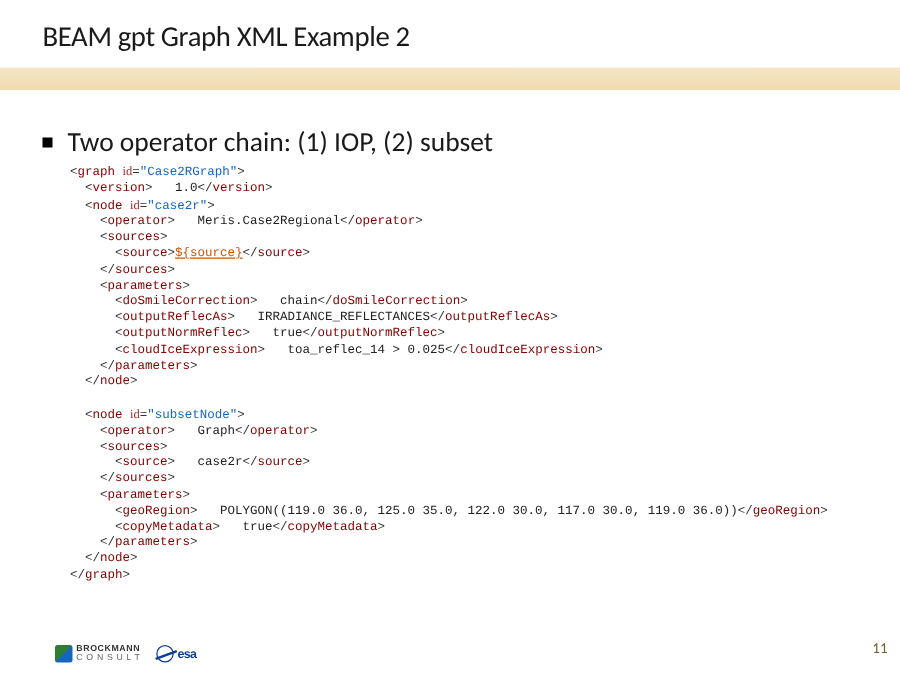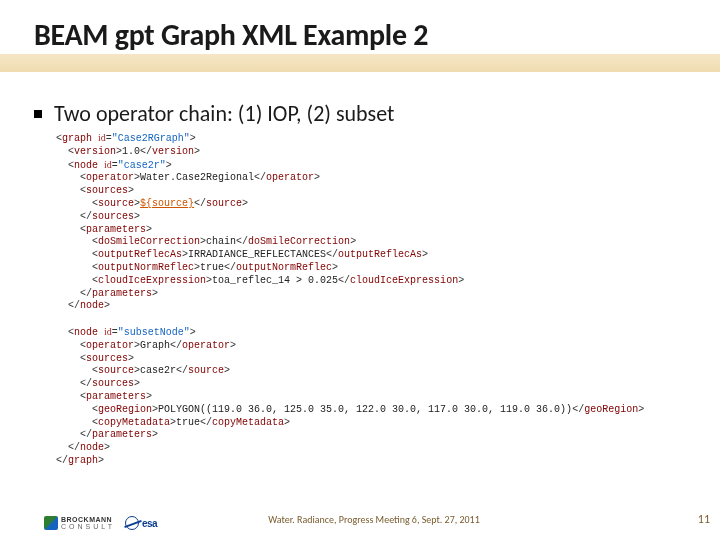--- a/index.html
+++ b/index.html
@@ -16,22 +16,22 @@
     top: 54px;
     left: 0;
     width: 100%;
     height: 18px;
     background: linear-gradient(#f6e6c6, #f0dcb0);
   }
   .title {
     position: absolute;
     top: 16px;
     left: 34px;
-    font-size: 30px;
-    font-weight: 700;
+    font-size: 23px;
+    font-weight: 400;
     color: #1a1a1a;
     letter-spacing: -0.3px;
   }
   .bullet-row {
     position: absolute;
     top: 100px;
     left: 34px;
     display: flex;
     align-items: baseline;
     gap: 12px;
@@ -56,21 +56,21 @@
     background: #fff;
     font-family: "Consolas", "Courier New", monospace;
     font-size: 10px;
     line-height: 1.28;
     color: #333;
     white-space: pre;
   }
   .tag-name   { color: #800000; }
   .attr-name  { color: #a52a2a; font-family: Liberation Serif, serif; }
   .attr-value { color: #1565c0; }
-  .inner-text { color: #222; }
+  .inner-text { color: #222; margin-left: 18px; }
   .special    { color: #cc5500; text-decoration: underline; }
 
   .footer {
     position: absolute;
     bottom: 8px;
     left: 14px;
     width: 100%;
     height: 30px;
     padding-left: 43px;
   }
@@ -146,21 +146,21 @@
 <div class="title">BEAM gpt Graph XML Example 2</div>
 
 <div class="bullet-row">
   <div class="bullet-square"></div>
   <div class="bullet-text">Two operator chain: (1) IOP, (2) subset</div>
 </div>
 
 <div class="code-block">&lt;<span class="tag-name">graph</span> <span class="attr-name">id</span>=<span class="attr-value">"Case2RGraph"</span>&gt;
   &lt;<span class="tag-name">version</span>&gt;<span class="inner-text">1.0</span>&lt;/<span class="tag-name">version</span>&gt;
   &lt;<span class="tag-name">node</span> <span class="attr-name">id</span>=<span class="attr-value">"case2r"</span>&gt;
-    &lt;<span class="tag-name">operator</span>&gt;<span class="inner-text">Water.Case2Regional</span>&lt;/<span class="tag-name">operator</span>&gt;
+    &lt;<span class="tag-name">operator</span>&gt;<span class="inner-text">Meris.Case2Regional</span>&lt;/<span class="tag-name">operator</span>&gt;
     &lt;<span class="tag-name">sources</span>&gt;
       &lt;<span class="tag-name">source</span>&gt;<span class="special">${source}</span>&lt;/<span class="tag-name">source</span>&gt;
     &lt;/<span class="tag-name">sources</span>&gt;
     &lt;<span class="tag-name">parameters</span>&gt;
       &lt;<span class="tag-name">doSmileCorrection</span>&gt;<span class="inner-text">chain</span>&lt;/<span class="tag-name">doSmileCorrection</span>&gt;
       &lt;<span class="tag-name">outputReflecAs</span>&gt;<span class="inner-text">IRRADIANCE_REFLECTANCES</span>&lt;/<span class="tag-name">outputReflecAs</span>&gt;
       &lt;<span class="tag-name">outputNormReflec</span>&gt;<span class="inner-text">true</span>&lt;/<span class="tag-name">outputNormReflec</span>&gt;
       &lt;<span class="tag-name">cloudIceExpression</span>&gt;<span class="inner-text">toa_reflec_14 &gt; 0.025</span>&lt;/<span class="tag-name">cloudIceExpression</span>&gt;
     &lt;/<span class="tag-name">parameters</span>&gt;
   &lt;/<span class="tag-name">node</span>&gt;
@@ -184,15 +184,14 @@
       <div class="bc-text">
         <span class="bc-top">BROCKMANN</span>
         <span class="bc-bot">CONSULT</span>
       </div>
     </div>
     <div class="logo-block">
       <div class="esa-mark"></div>
       <span class="esa-text">esa</span>
     </div>
   </div>
-  <div class="footer-text">Water. Radiance, Progress Meeting 6,   Sept. 27, 2011</div>
   <div class="page-num">11</div>
 </div>
 
 </body></html>

